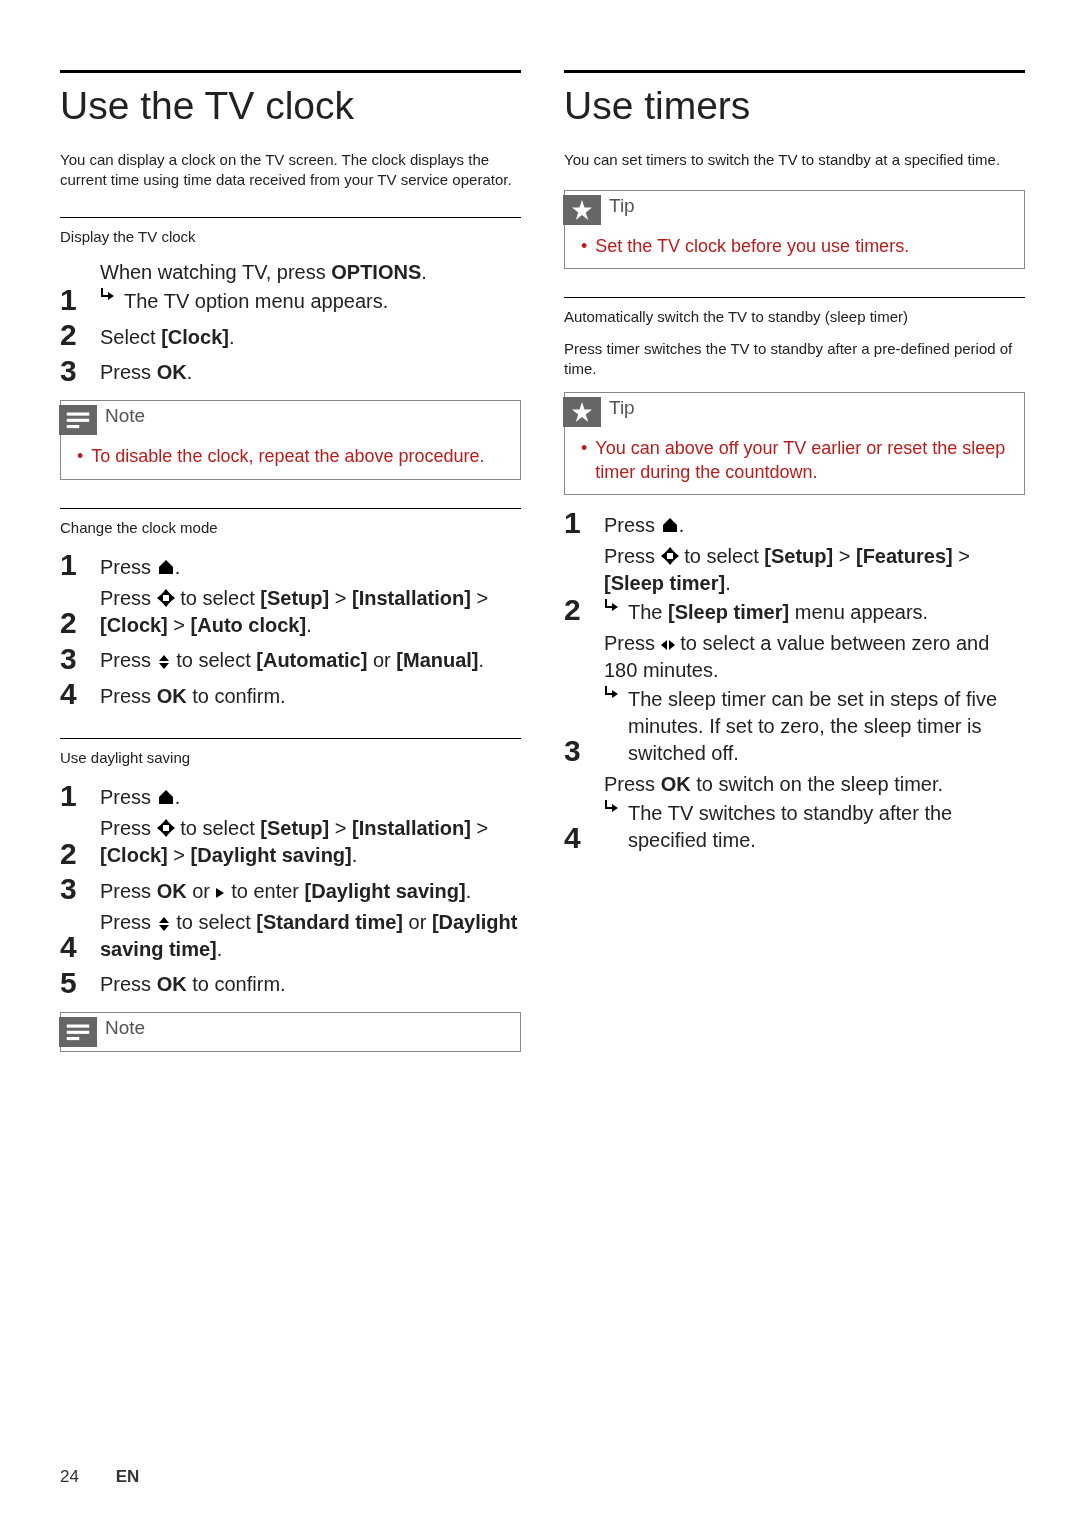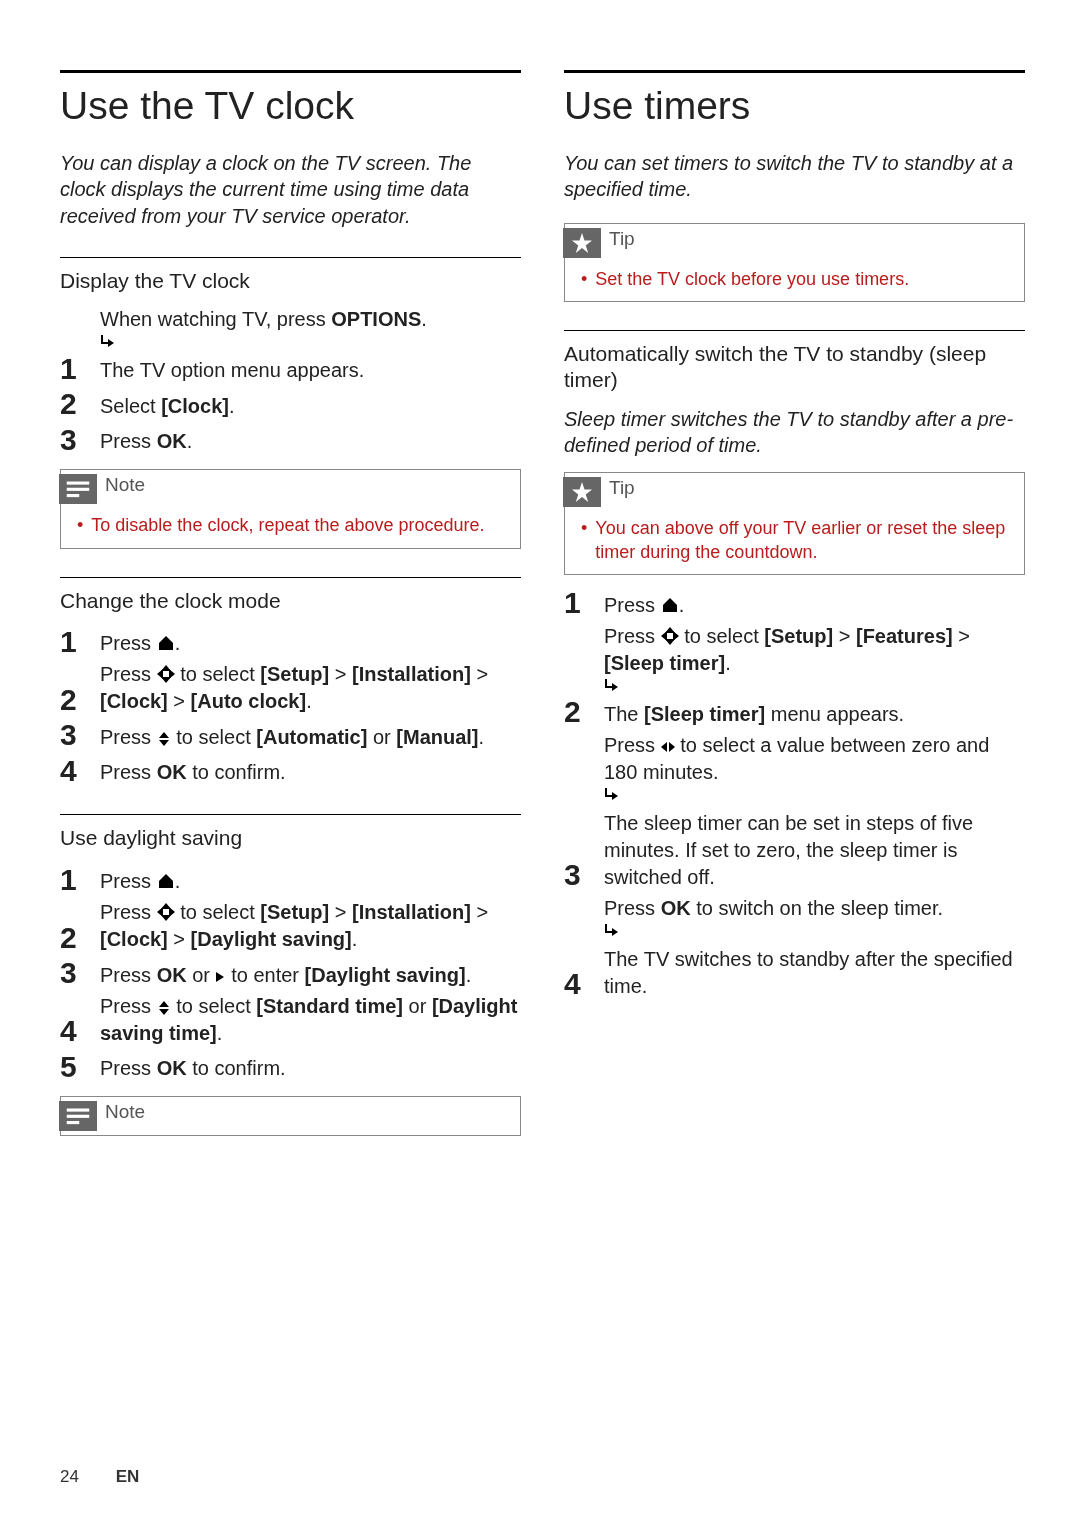--- a/index.html
+++ b/index.html
@@ -10,42 +10,42 @@
     font-family: "Gill Sans", "Gill Sans MT", sans-serif;
     color: #222;
     padding: 70px 55px 40px 60px;
     position: relative;
   }
   .columns { display: flex; gap: 43px; }
   .col { flex: 1; }
   .rule { border-top: 3px solid #000; margin-bottom: 12px; }
   .rule-thin { border-top: 1px solid #000; margin: 28px 0 10px 0; }
   h1 { font-size: 39px; font-weight: 400; line-height: 1.1; margin-bottom: 22px; }
-  h2 { font-size: 21px; font-weight: 400; margin-bottom: 12px; line-height: 1.25; }
-  .intro { font-size: 20px; line-height: 1.32; margin-bottom: 20px; font-weight: 300; font-style: italic; }
+  h2 { font-size: 15px; font-weight: 400; margin-bottom: 12px; line-height: 1.25; }
+  .intro { font-size: 15px; line-height: 1.32; margin-bottom: 20px; font-weight: 300; }
   ol.steps { list-style: none; counter-reset: step; }
   ol.steps > li {
     counter-increment: step;
     display: flex;
     align-items: flex-end;
     margin-bottom: 4px;
     font-size: 20px;
     line-height: 1.35;
     font-weight: 300;
   }
   ol.steps > li::before {
     content: counter(step);
     font-size: 30px;
     font-weight: 600;
     width: 40px;
     flex-shrink: 0;
     line-height: 1.05;
   }
   ol.steps > li > .body { flex: 1; }
-  .sub { display: flex; align-items: flex-start; gap: 8px; margin-top: 2px; padding-left: 0; flex-direction: column; }
+  .sub { display: flex; align-items: flex-start; gap: 8px; margin-top: 2px; padding-left: 0; }
   .sub .arrow { flex-shrink: 0; }
   .bold { font-weight: 600; }
   .callout { border: 1px solid #888; margin-top: 14px; }
   .callout-head {
     display: flex; gap: 8px;
     padding: 4px 0 4px 0;
     font-size: 19px; color: #555;
     margin-left: -2px;
   }
   .callout-head .badge {
@@ -249,21 +249,21 @@
       </div>
       <div class="callout-body">
           <div class="item">
             <span>Set the TV clock before you use timers.</span>
           </div>
         </div>
     </div>
 
     <div class="rule-thin"></div>
     <h2>Automatically switch the TV to standby (sleep timer)</h2>
-    <p class="intro" style="margin-bottom:12px">Sleep timer switches the TV to standby after a pre-defined period of time.</p>
+    <p class="intro" style="margin-bottom:12px">Press timer switches the TV to standby after a pre-defined period of time.</p>
 
     <div class="callout">
       <div class="callout-head">
         <svg class="badge" width="38" height="30" viewBox="0 0 30 24">
             <use href="#tip-ic"></use>
           </svg>
         <span>Tip</span>
       </div>
       <div class="callout-body">
           <div class="item">

